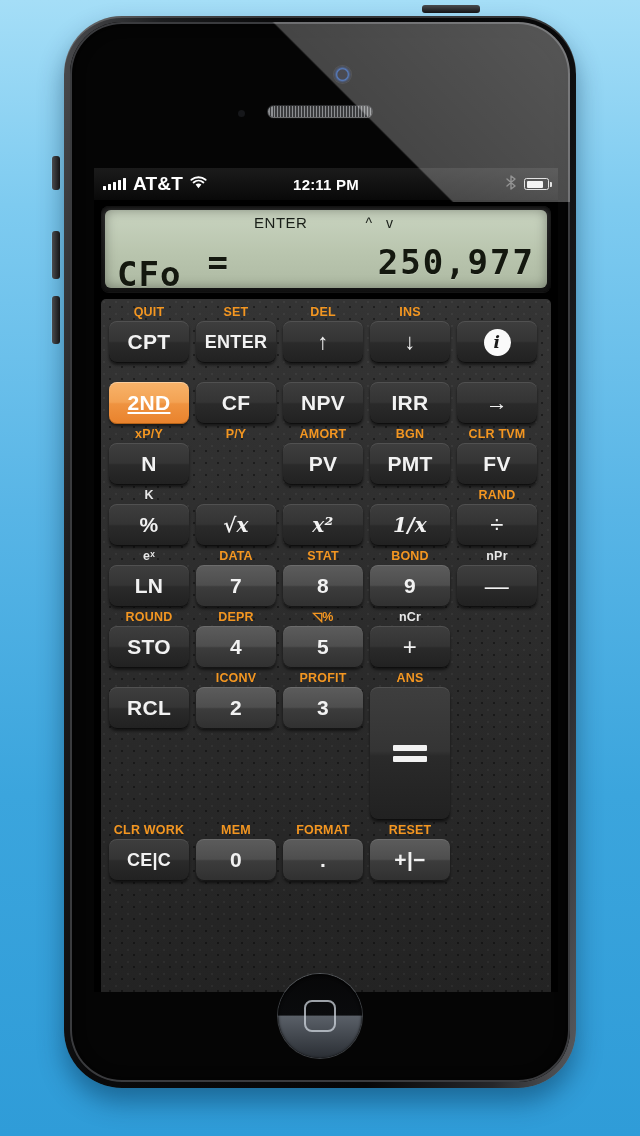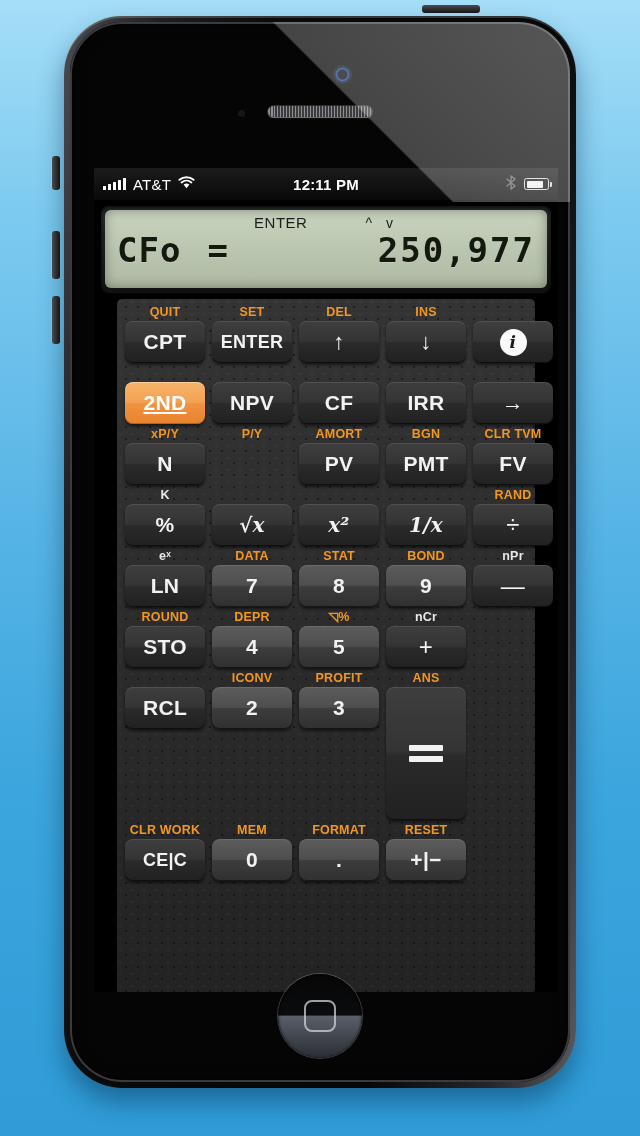--- a/index.html
+++ b/index.html
@@ -123,21 +123,21 @@
   .sb-right { display: flex; align-items: center; justify-content: flex-end; gap: 8px; flex: 1; }
 
   .signal-bars { display: flex; align-items: flex-end; gap: 2px; height: 11px; }
   .signal-bars i { display:block; width:3px; background:#fff; border-radius:.5px; }
   .signal-bars i:nth-child(1){height:4px;}
   .signal-bars i:nth-child(2){height:6px;}
   .signal-bars i:nth-child(3){height:8px;}
   .signal-bars i:nth-child(4){height:10px;}
   .signal-bars i:nth-child(5){height:12px;}
 
-  .carrier { font-size: 15px; font-weight: normal; }
+  .carrier { font-size: 19px; font-weight: bold; }
   .wifi-icon { font-size: 15px; line-height: 1; position: relative; top: -1px; }
   .bt-icon { color: #6a6a6a; font-size: 15px; font-weight: bold; }
   .battery {
     width: 25px; height: 12px; border: 1.5px solid #d8d8d8; border-radius: 2.5px;
     position: relative; padding: 1.5px;
   }
   .battery::after {
     content:''; position:absolute; right:-4px; top:3px; width:2px; height:5px;
     background:#d8d8d8; border-radius:0 1px 1px 0;
   }
@@ -175,29 +175,29 @@
   }
   .lcd-seg {
     font-family: "DejaVu Sans Mono", monospace;
     font-size: 34px;
     font-weight: bold;
     color: #14180f;
     letter-spacing: 1px;
     line-height: 1;
     text-shadow: 0 1px 0 rgba(255,255,255,.18);
   }
-  #lcd-label  { flex: 0 0 auto; }
+  #lcd-label  { flex: 0 0 auto; margin-top: 24px; }
   #lcd-equals { flex: 0 0 auto; margin-left: 26px; }
   #lcd-value  { flex: 1 1 auto; text-align: right; letter-spacing: 2px; }
 
   
   #keypad {
     position: relative;
     height: 702px;
-    margin: 0 23px;
+    margin: 0 7px;
     background-color: #2c2c2c;
     background-image:
        radial-gradient(circle at 3px 3px, rgba(255,255,255,.045) 0.8px, transparent 1.1px),
        radial-gradient(circle at 9px 8px, rgba(0,0,0,.40) 0.9px, transparent 1.2px),
        linear-gradient(180deg,#343434,#232323);
     background-size: 12px 12px, 12px 12px, 100% 100%;
     border-radius: 5px;
     padding: 4px 24px 8px 8px;
   }
 
@@ -360,25 +360,25 @@
                 </div>
               </div>
             </div>
             <div class="krow">
               <div class="kcell">
                 <div class="klabel empty">&nbsp;</div>
                 <div class="key orange">2ND</div>
               </div>
               <div class="kcell">
                 <div class="klabel empty">&nbsp;</div>
+                <div class="key dark">CF</div>
+              </div>
+              <div class="kcell">
+                <div class="klabel empty">&nbsp;</div>
                 <div class="key dark">NPV</div>
-              </div>
-              <div class="kcell">
-                <div class="klabel empty">&nbsp;</div>
-                <div class="key dark">CF</div>
               </div>
               <div class="kcell">
                 <div class="klabel empty">&nbsp;</div>
                 <div class="key dark">IRR</div>
               </div>
               <div class="kcell">
                 <div class="klabel empty">&nbsp;</div>
                 <div class="key dark arrow">→</div>
               </div>
             </div>

